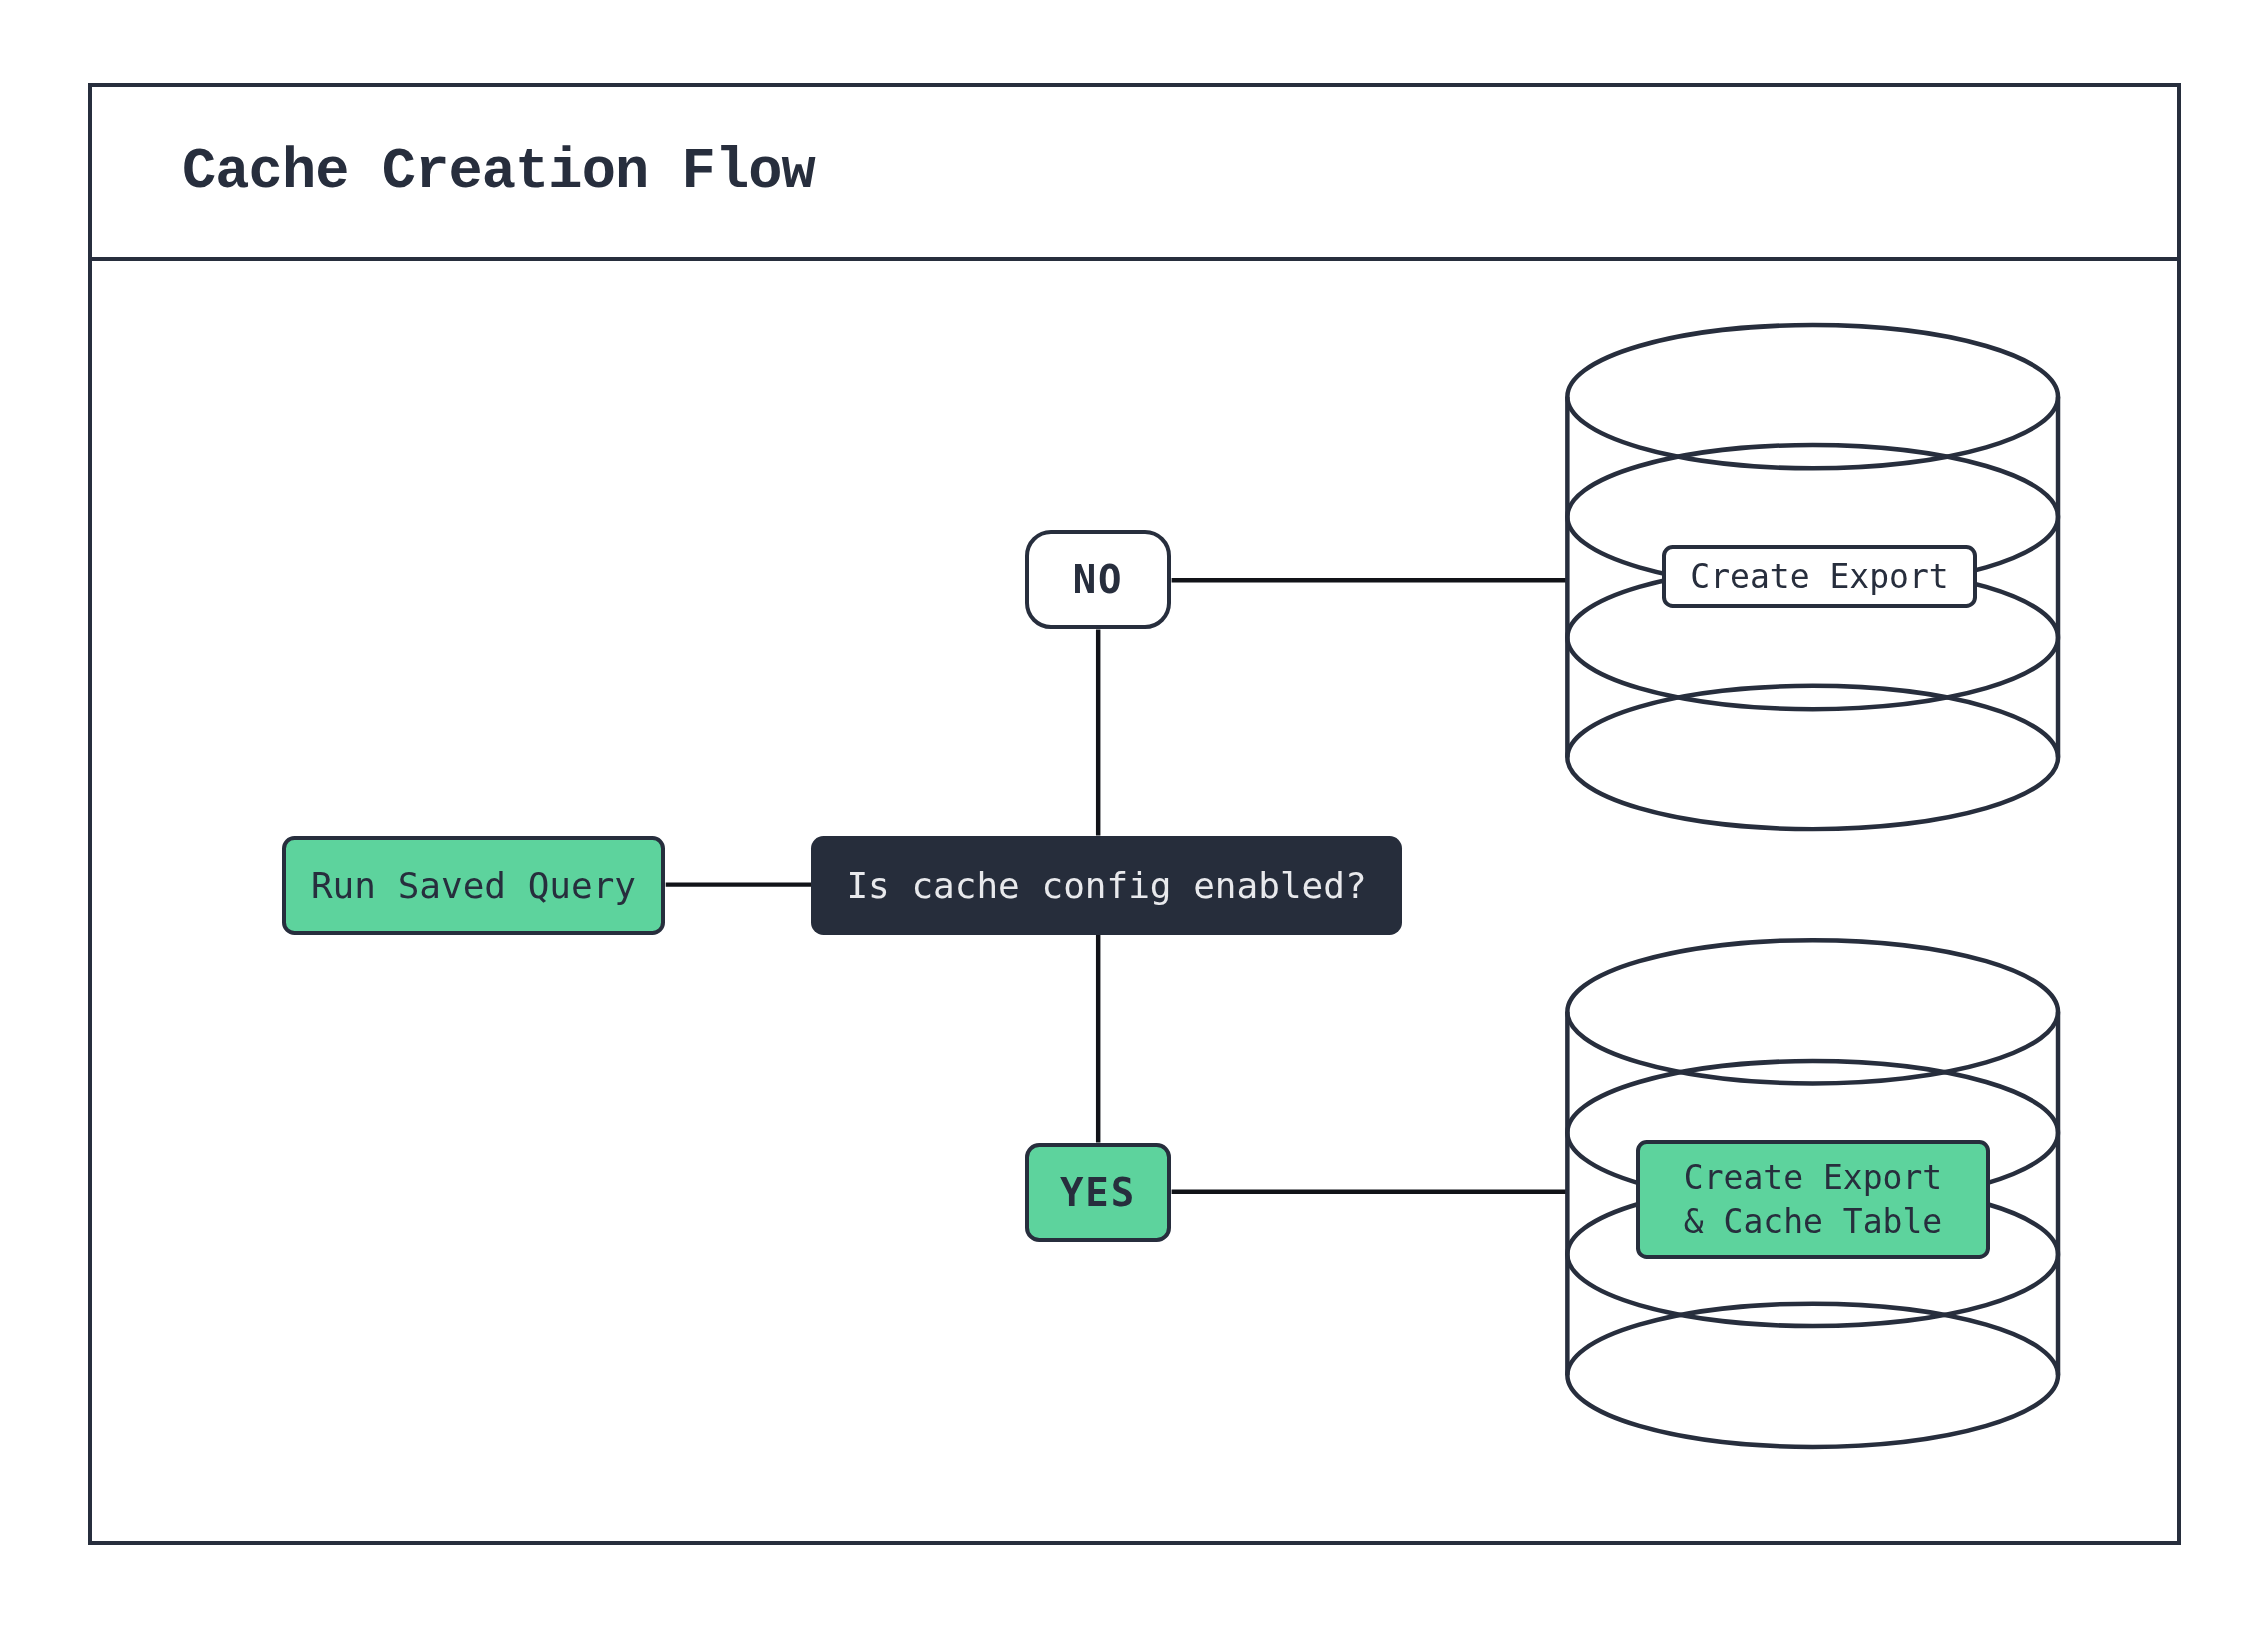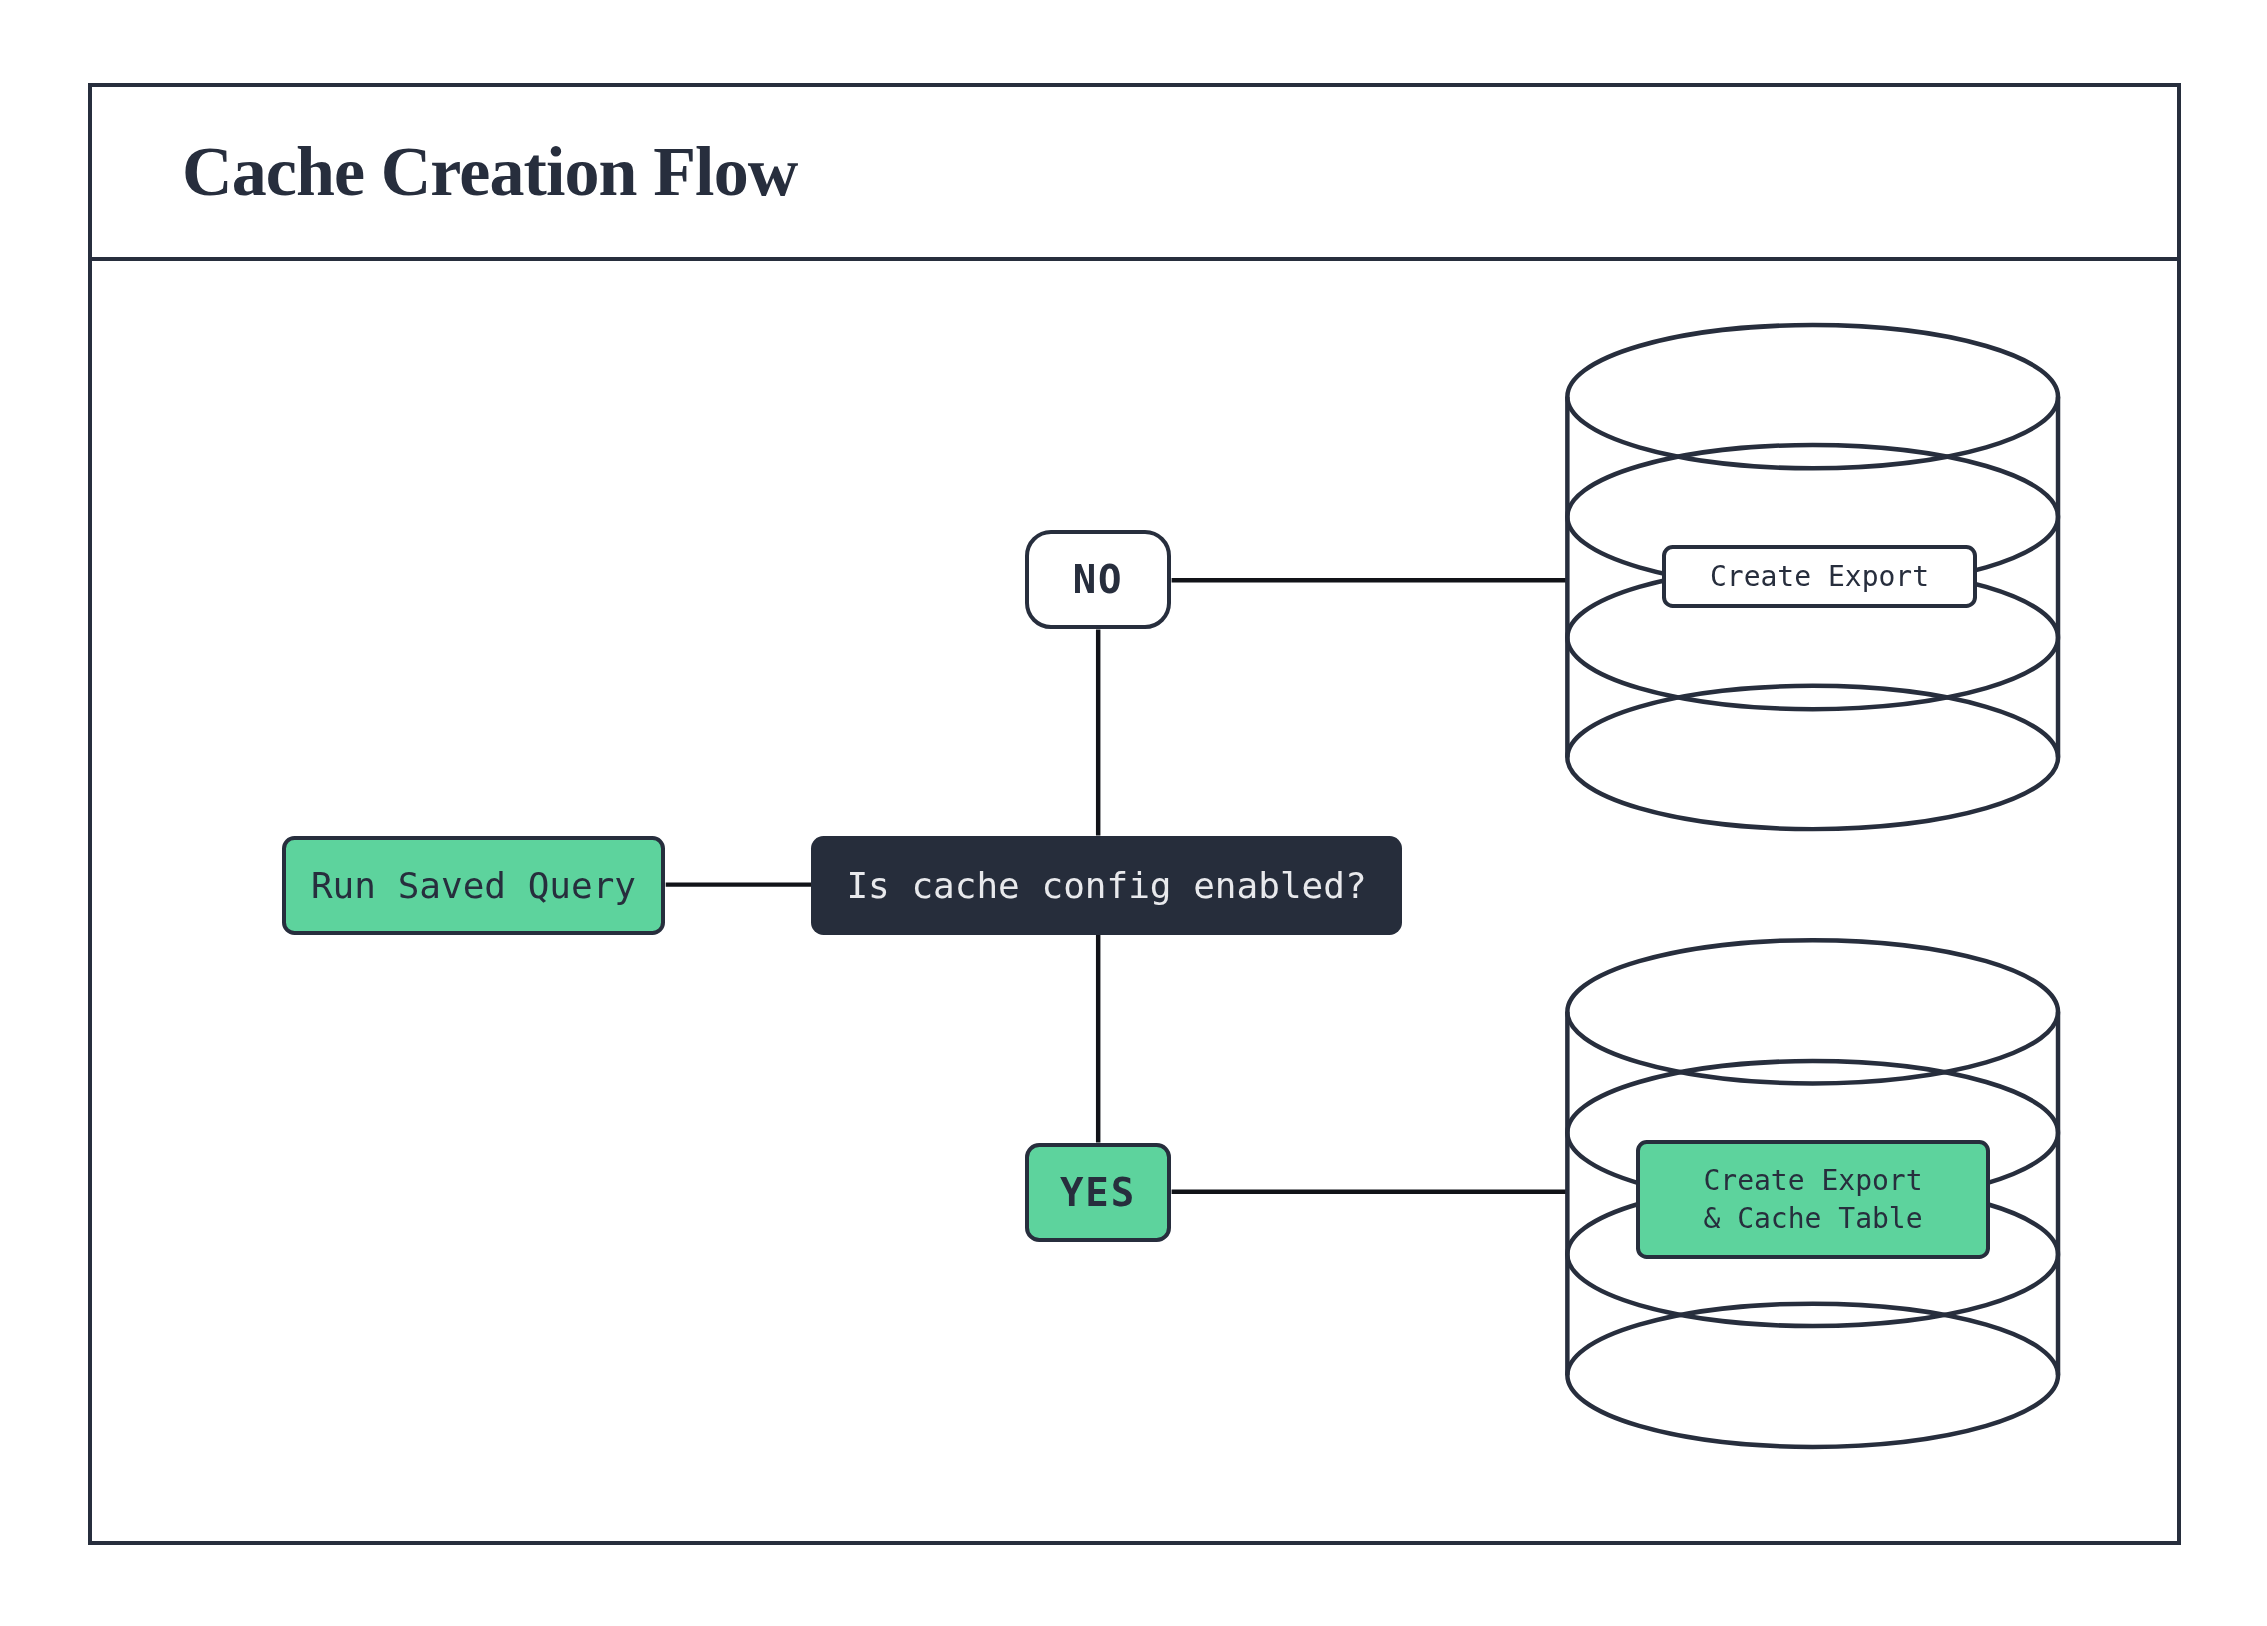--- a/index.html
+++ b/index.html
@@ -31,23 +31,23 @@
   }
   .title-bar{
     position:absolute;
     left:0;top:0;
     width:100%;height:174px;
     border-bottom:4.5px solid var(--ink);
     display:flex;align-items:center;
     padding-left:90px;
   }
   .page-title{
-    font-family:Liberation Serif, serif;
+    font-family:Liberation Mono, monospace;
     font-weight:700;
-    font-size:70px;
+    font-size:57px;
     letter-spacing:-0.9px;
     color:var(--ink);
     white-space:nowrap;
   }
   svg.layer{
     position:absolute;left:0;top:0;
     width:2268px;height:1626px;
   }
   .node{
     position:absolute;
@@ -82,21 +82,21 @@
     background:var(--green);
     border:4.5px solid var(--ink);
     border-radius:14.3px;
     font-weight:700;font-size:39px;
     letter-spacing:1.8px;
   }
   .db-label{
     position:absolute;
     display:flex;flex-direction:column;align-items:center;justify-content:center;
     text-align:center;
-    font-size:28px;
+    font-size:33px;
     color:var(--ink);
     border:4.5px solid var(--ink);
     border-radius:10.7px;
     line-height:1.33;
     white-space:nowrap;
   }
   .db-label-top{
     left:1662px;top:545px;width:315px;height:63px;
     background:var(--paper);
   }

